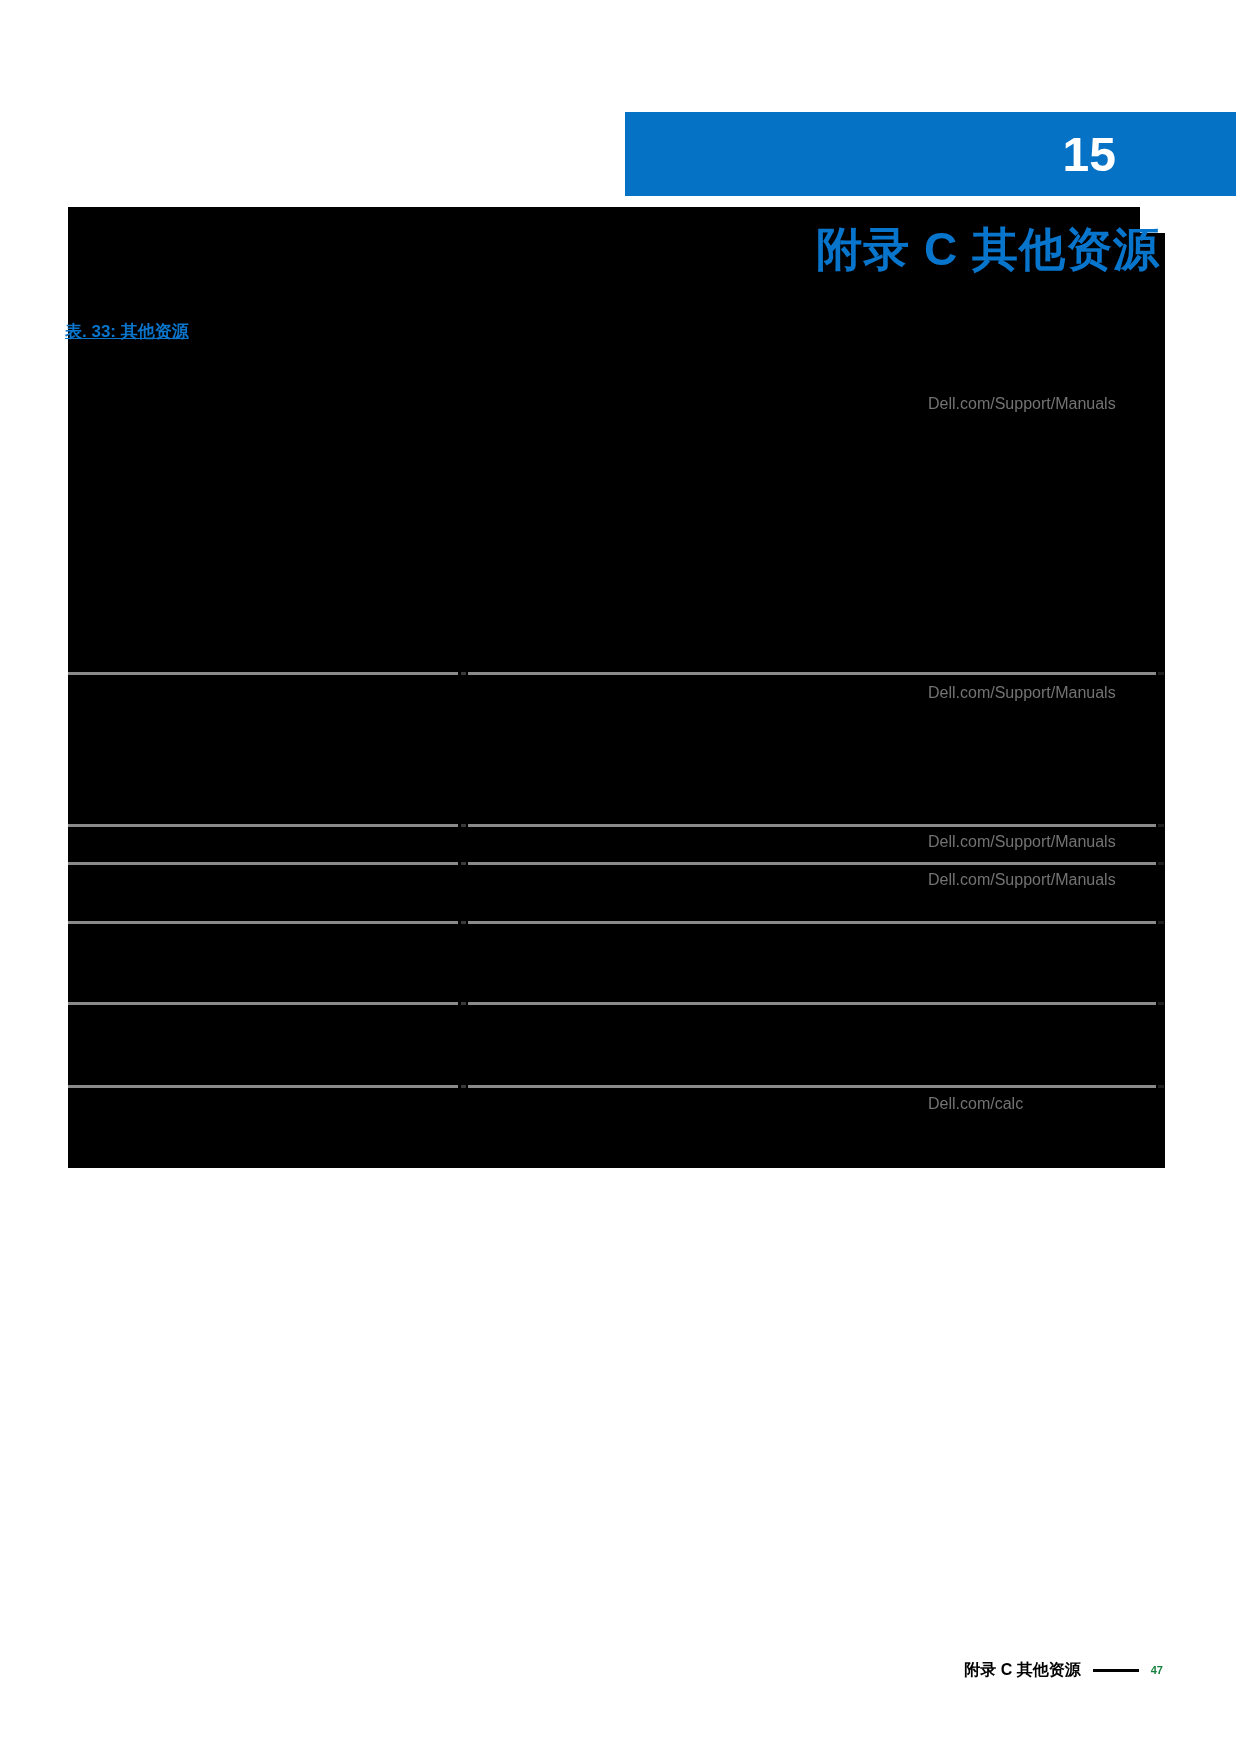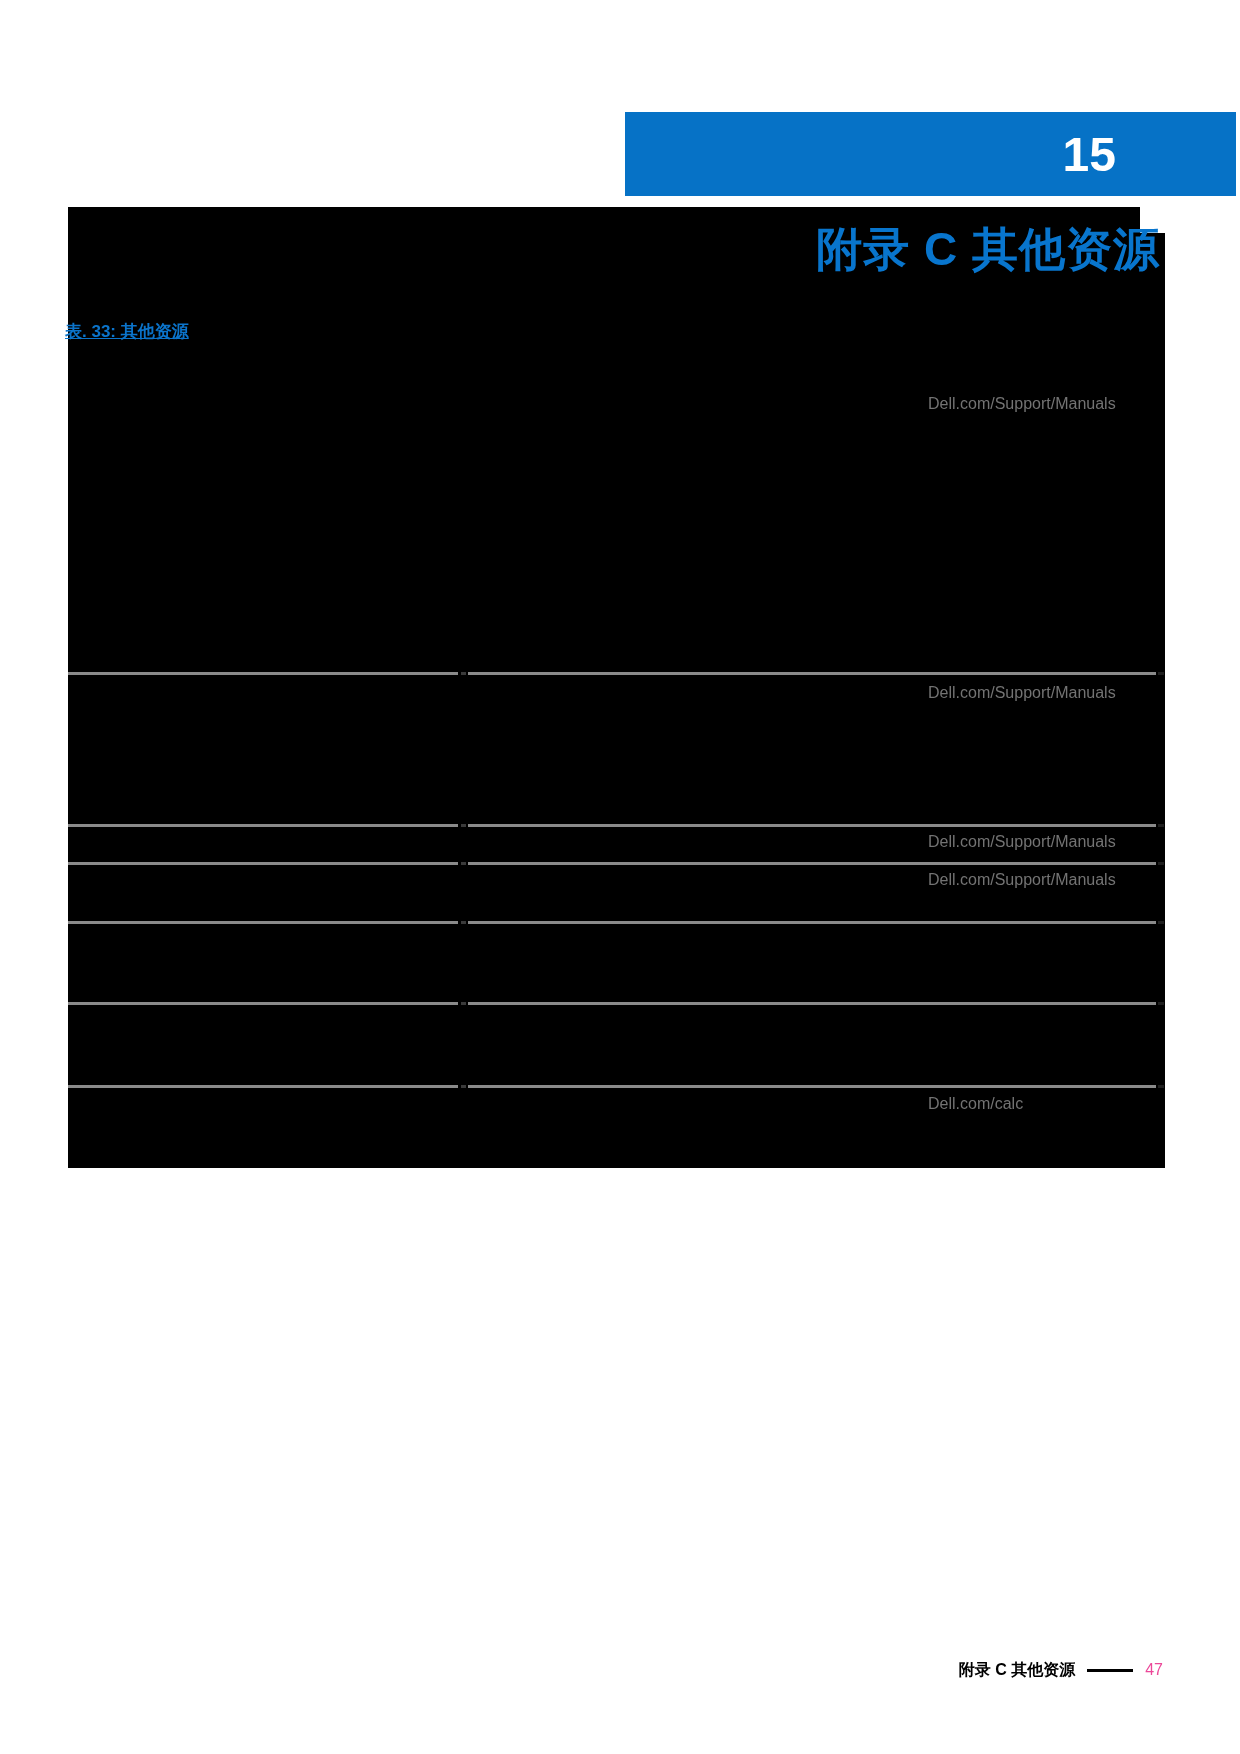--- a/index.html
+++ b/index.html
@@ -48,21 +48,21 @@
   }
   .link-1{top:188px;} .link-2{top:477px;} .link-3{top:626px;}
   .link-4{top:664px;} .link-5{top:888px;}
   
   .footer{
     position:absolute;right:77px;top:1660px;height:20px;
     display:flex;align-items:center;gap:12px;
   }
   .footer-section{color:#000000;font-size:16px;font-weight:bold;white-space:nowrap;}
   .footer-bar{width:46px;height:3px;background:#000000;}
-  .footer-page{color:#ec4899;font-size:16px;font-weight:normal;}
+  .footer-page{color:#15803d;font-size:11px;font-weight:bold;}
 </style>
 </head>
 <body>
 
 <div class="chapter-band">
   <span>15</span>
 </div>
 
 <div class="black-box">
   <div class="corner-notch"></div>

